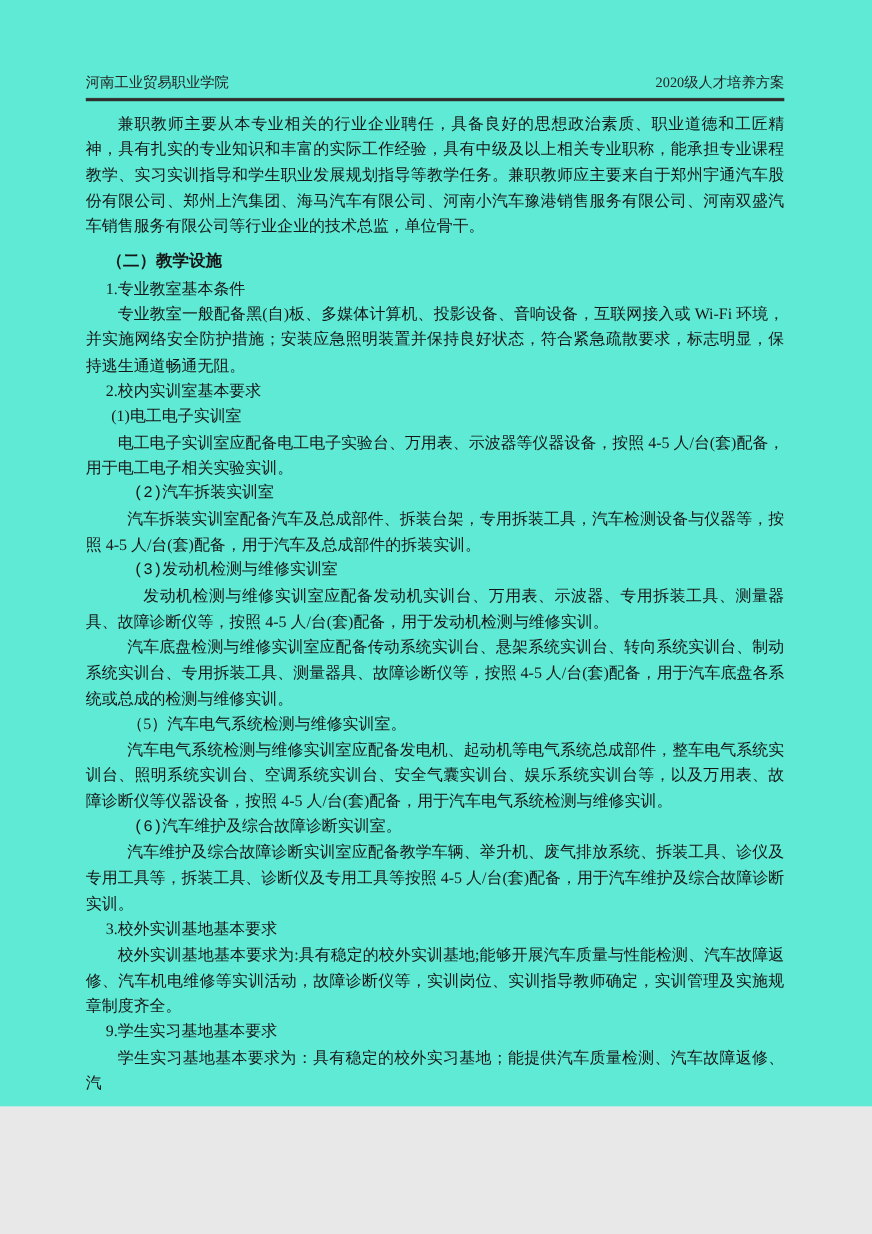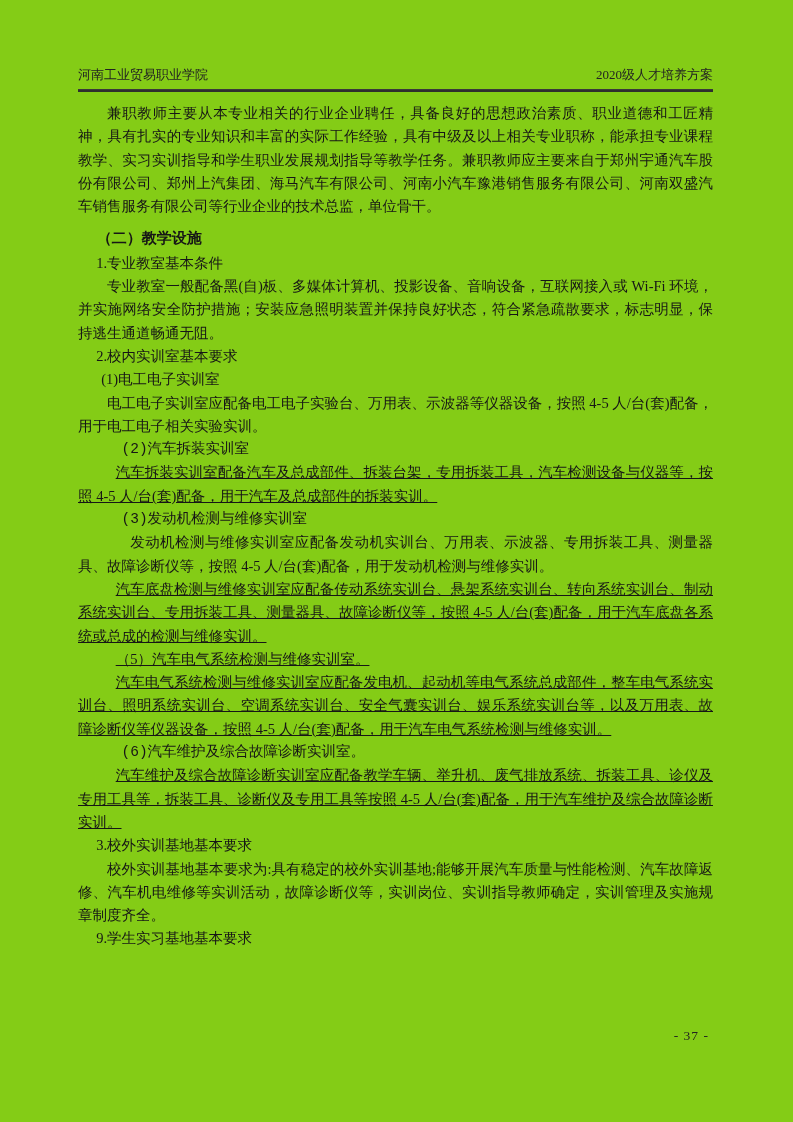--- a/index.html
+++ b/index.html
@@ -1,22 +1,22 @@
 <!DOCTYPE html>
 <html><head>
 <meta charset="utf-8">
 <style>
   * { margin: 0; padding: 0; box-sizing: border-box; }
   html, body { background: #e8e8e8; }
   .page {
     position: relative;
     width: 793px;
-    height: 1122px;
+    height: 1006px;
     margin: 0 auto;
-    background: #84cc16;
+    background: #5eead4;
     font-family: "Liberation Serif", "DejaVu Serif", serif;
     color: #1c1c1c;
     overflow: hidden;
   }
   .header {
     position: absolute;
     left: 78px;
     right: 80px;
     top: 66px;
     display: flex;
@@ -50,21 +50,21 @@
   .content p { margin: 0; }
   .heading {
     font-weight: bold;
     font-size: 15px;
     padding-top: 9px;
     padding-bottom: 1px;
   }
   .i12 { text-indent: 1.25em; }
   .i16 { text-indent: 1.6em; }
   .i20 { text-indent: 2em; }
-  .i26 { text-indent: 2.6em; text-decoration: underline; }
+  .i26 { text-indent: 2.6em; }
   .i30 { text-indent: 3em; font-family: Liberation Mono, monospace; }
   .i36 { text-indent: 3.6em; }
   .footer {
     position: absolute;
     right: 84px;
     top: 1028px;
     font-size: 13.5px;
     letter-spacing: 1px;
     color: #222;
   }
@@ -93,19 +93,20 @@
     <p class="i30">(3)发动机检测与维修实训室</p>
     <p class="i36">发动机检测与维修实训室应配备发动机实训台、万用表、示波器、专用拆装工具、测量器具、故障诊断仪等，按照 4-5 人/台(套)配备，用于发动机检测与维修实训。</p>
     <p class="i26">汽车底盘检测与维修实训室应配备传动系统实训台、悬架系统实训台、转向系统实训台、制动系统实训台、专用拆装工具、测量器具、故障诊断仪等，按照 4-5 人/台(套)配备，用于汽车底盘各系统或总成的检测与维修实训。</p>
     <p class="i26">（5）汽车电气系统检测与维修实训室。</p>
     <p class="i26">汽车电气系统检测与维修实训室应配备发电机、起动机等电气系统总成部件，整车电气系统实训台、照明系统实训台、空调系统实训台、安全气囊实训台、娱乐系统实训台等，以及万用表、故障诊断仪等仪器设备，按照 4-5 人/台(套)配备，用于汽车电气系统检测与维修实训。</p>
     <p class="i30">(6)汽车维护及综合故障诊断实训室。</p>
     <p class="i26">汽车维护及综合故障诊断实训室应配备教学车辆、举升机、废气排放系统、拆装工具、诊仪及专用工具等，拆装工具、诊断仪及专用工具等按照 4-5 人/台(套)配备，用于汽车维护及综合故障诊断实训。</p>
     <p class="i12">3.校外实训基地基本要求</p>
     <p class="i20">校外实训基地基本要求为:具有稳定的校外实训基地;能够开展汽车质量与性能检测、汽车故障返修、汽车机电维修等实训活动，故障诊断仪等，实训岗位、实训指导教师确定，实训管理及实施规章制度齐全。</p>
     <p class="i12">9.学生实习基地基本要求</p>
+    <p class="i20">学生实习基地基本要求为：具有稳定的校外实习基地；能提供汽车质量检测、汽车故障返修、汽</p>
   </div>
 
   <div class="footer">
     <span>- 37 -</span>
   </div>
 
 </div>
 
 </body></html>

